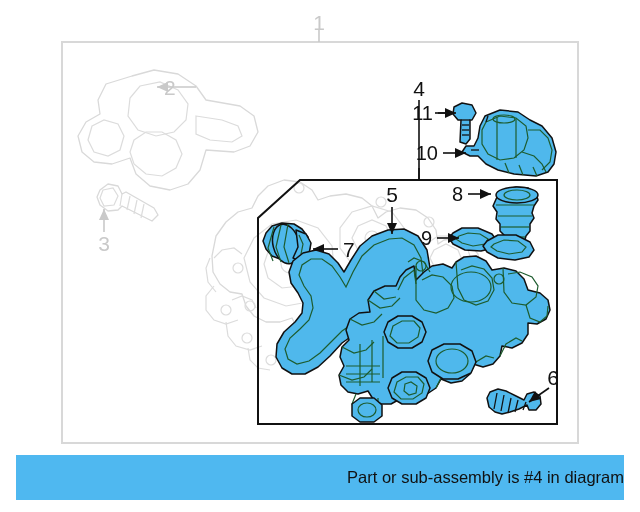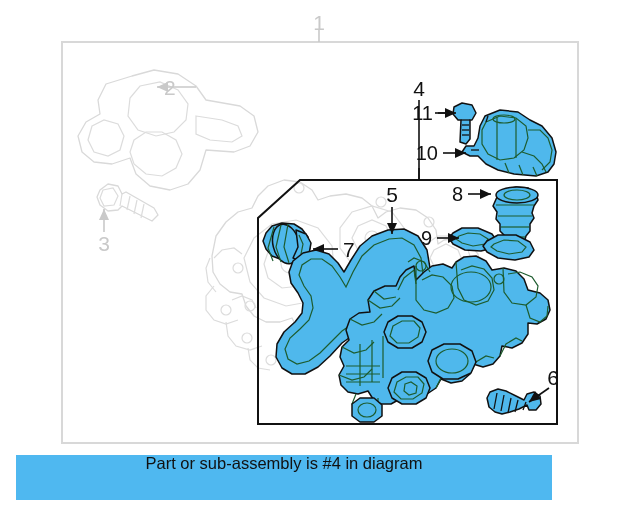--- a/index.html
+++ b/index.html
@@ -24,27 +24,27 @@
     position: absolute;
     left: 0; top: 0;
     width: 640px;
     height: 512px;
     display: block;
   }
   .banner {
     position: absolute;
     left: 16px;
     top: 455px;
-    width: 536px;
+    width: 608px;
     height: 45px;
     background: #4fb8f0;
     display: flex;
-    flex-direction: column;
+    flex-direction: row;
     align-items: center;
-    justify-content: flex-start;
+    justify-content: flex-end;
     line-height: 1.08;
   }
   .banner-line {
     color: #111111;
     font-size: 16.5px;
     font-family: "Liberation Sans", sans-serif;
     white-space: nowrap;
     text-align: center;
   }
   .callout-text {

